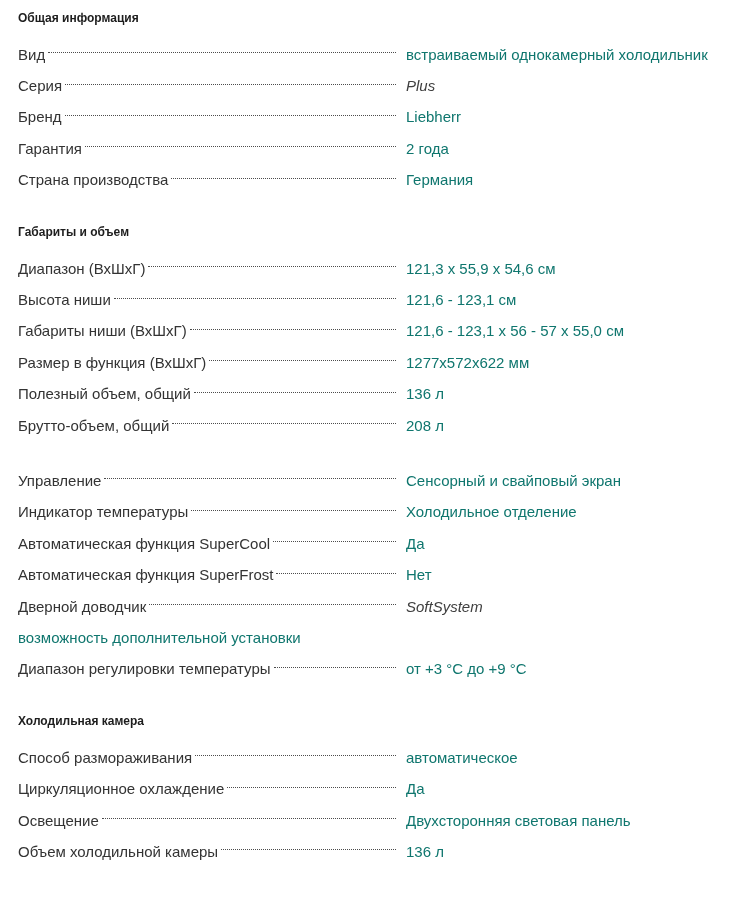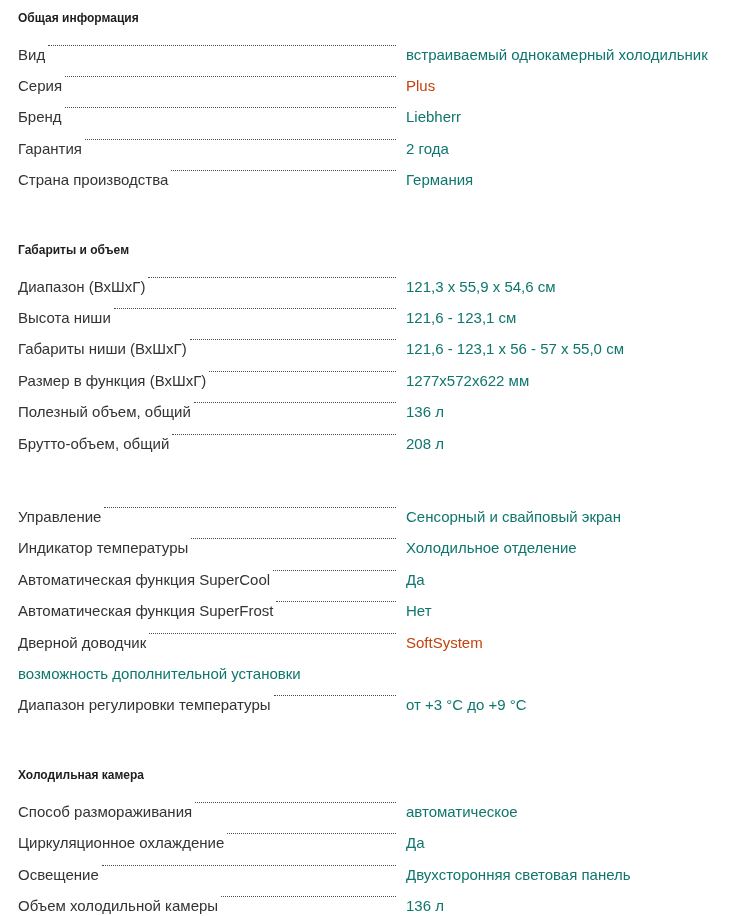--- a/index.html
+++ b/index.html
@@ -6,60 +6,61 @@
   html, body { margin: 0; padding: 0; }
   body {
     width: 738px;
     height: 916px;
     background: #ffffff;
     padding: 6px 18px 0 18px;
     font-family: "Liberation Sans", "DejaVu Sans", sans-serif;
     overflow: hidden;
   }
   .spec-section { margin: 0; }
-  .spec-section + .spec-section { margin-top: 42px; }
+  .spec-section + .spec-section { margin-top: 24px; }
   .section-title {
     font-size: 12px;
     line-height: 24px;
     font-weight: 700;
     color: #1d1d1d;
     margin: 0 0 9px 0;
   }
   .spec-row {
     display: flex;
     align-items: center;
     height: 31.4px;
     font-size: 15px;
   }
   .spec-left {
     flex: 0 0 388px;
     display: flex;
-    align-items: flex-start;
+    align-items: center;
     min-width: 0;
   }
   .spec-label {
     color: #333333;
     line-height: 20px;
     white-space: nowrap;
   }
   .dot-leader {
     flex: 1 1 auto;
     height: 0;
     border-bottom: 1px dotted #4c4c4c;
     margin: 0 10px 4px 3px;
   }
   .spec-value {
     flex: 1 1 auto;
     color: #0f766e;
     line-height: 20px;
     white-space: nowrap;
   }
   .spec-value.is-link {
-    color: #c2410c;
+    color: #404040;
     cursor: pointer;
+    font-style: italic;
   }
 </style>
 </head>
 <body>
 
 <main id="specs-root">
   <section class="spec-section">
     <h2 class="section-title">Общая информация</h2>
     <div class="section-rows">
   <div class="spec-row">

